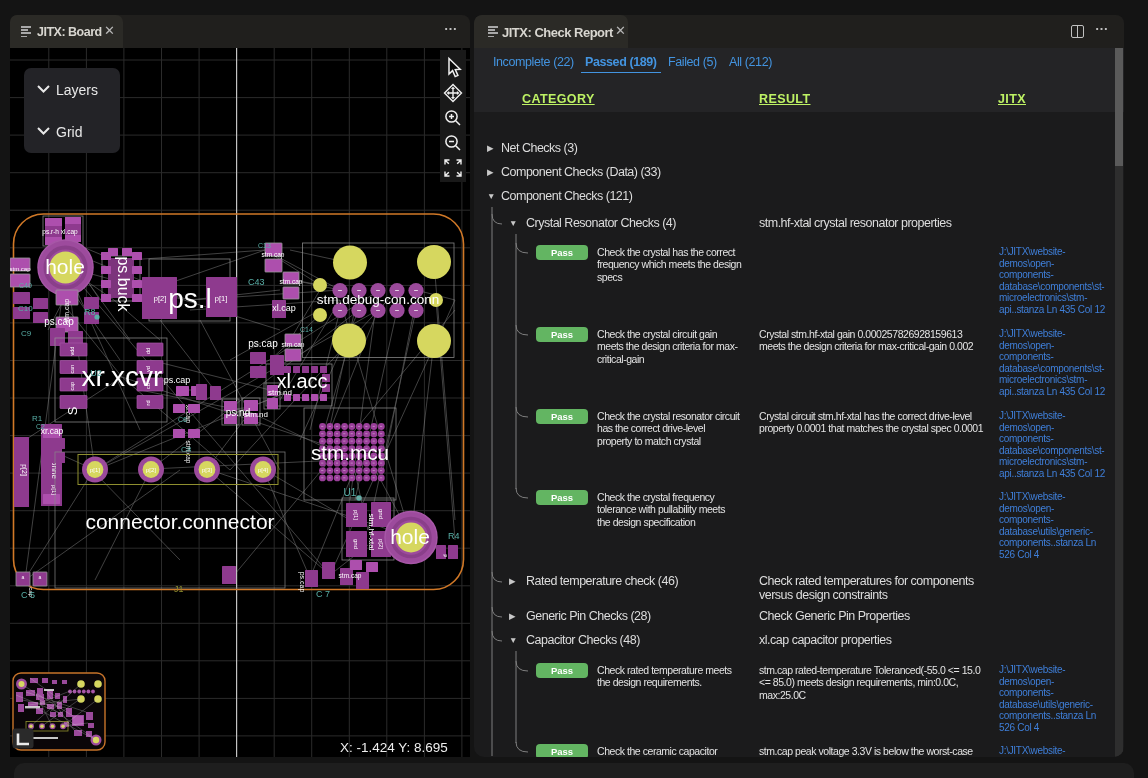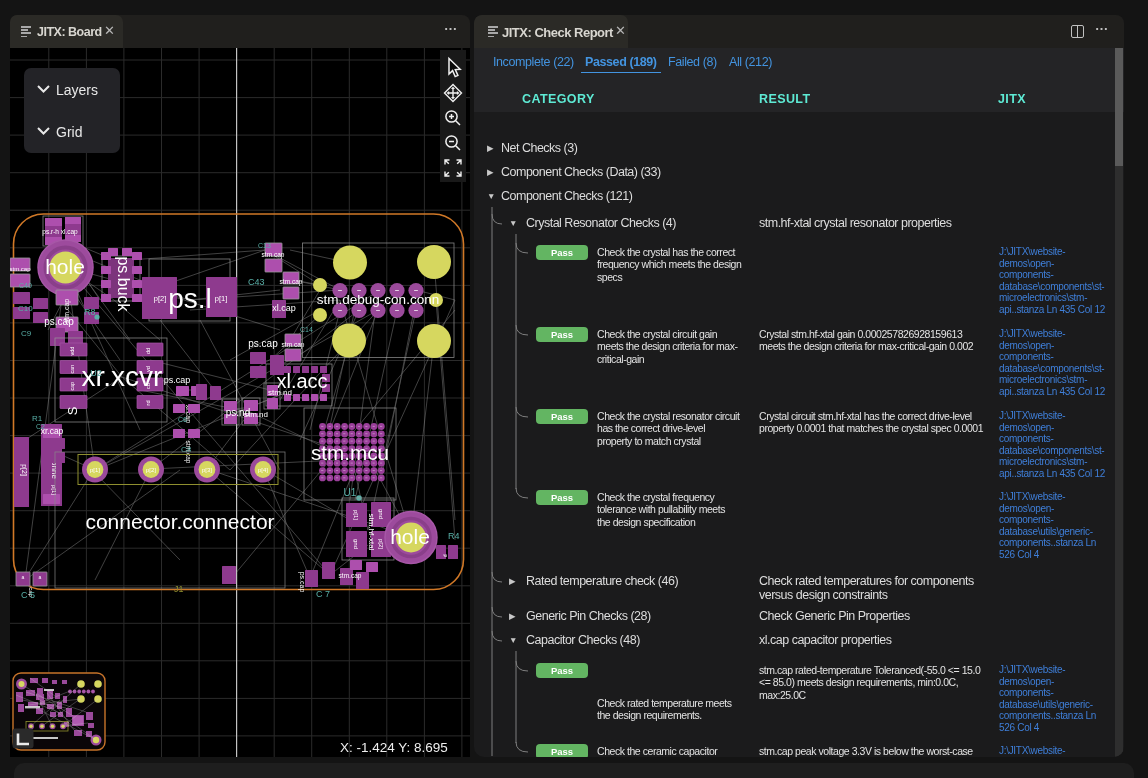--- a/index.html
+++ b/index.html
@@ -10,21 +10,21 @@
 #rp { left:474px; width:650px; height:742px; border-radius:8px 8px 10px 10px; background:#1b1b1c; overflow:hidden; }
 .tabbar { position:absolute; left:0; top:0; width:100%; height:33px; background:#201f1d; border-radius:8px 8px 0 0; }
 .tab { position:absolute; top:0; height:33px; background:#2b2a26; border-radius:7px 7px 0 0; }
 .tabtitle { position:absolute; top:10px; font-size:12.5px; letter-spacing:-0.5px; color:#d8d6d0; white-space:nowrap;font-weight:bold; }
 .tclose { position:absolute; top:8px; font-size:13px; color:#b8b8b8; }
 .ticon { position:absolute; top:11px; }
 .ticon div { height:1.6px; background:#a8a8a8; margin-bottom:1.6px; }
 .dots { position:absolute; font-size:13px; color:#c0c0c0; letter-spacing:1px; font-weight:bold; }
 #rheader { position:absolute; left:0; top:33px; width:650px; height:64px; background:#242426; }
 .ftab { position:absolute; top:40px; font-size:12.5px; letter-spacing:-0.4px; color:#4394e0; }
-.hcol { position:absolute; top:77px; font-size:12.5px; font-weight:bold; color:#5eead4; letter-spacing:0.4px; }
+.hcol { position:absolute; top:77px; font-size:12.5px; font-weight:bold; color:#bef264; letter-spacing:0.4px;text-decoration:underline; }
 .tri { position:absolute; font-size:8.5px; color:#c8c8c8; }
 .glabel { position:absolute; font-size:12.5px; letter-spacing:-0.5px; color:#dddddd; white-space:nowrap; line-height:13.5px; }
 .pass { position:absolute; width:52px; height:15px; background:#63b562; border-radius:4px;
   color:#fff; font-size:9.5px; font-weight:bold; text-align:center; line-height:15px; }
 .desc { position:absolute; font-size:10.5px; letter-spacing:-0.45px; color:#e3e3e3; line-height:12.4px; white-space:nowrap; }
 .wl { position:absolute; font-size:10px; letter-spacing:-0.3px; color:#3f7fd9; white-space:nowrap; }
 #scroll { position:absolute; left:641px; top:33px; width:8px; height:709px; background:#2e2e2e; }
 #thumb { position:absolute; left:0; top:0; width:8px; height:118px; background:#5a5a5a; }
 .spliticon { position:absolute; width:13px; height:13px; border:1.3px solid #c0c0c0; border-radius:2px; }
 .spliticon div { position:absolute; left:5.2px; top:0; width:1.3px; height:100%; background:#c0c0c0; }
@@ -660,21 +660,21 @@
     <div class="tabtitle" style="left:28px;font-size:13px">JITX: Check Report</div>
     <div class="tclose" style="left:141px">✕</div>
     <div class="spliticon" style="left:597px;top:10px">
         <div></div>
       </div>
     <div class="dots" style="left:621px;top:6px">⋯</div>
   </div>
   <div id="rheader"></div>
   <div class="ftab" style="left:19px">Incomplete (22)</div>
   <div class="ftab" style="left:107px;font-weight:bold;padding:0 4px 3px 4px;border-bottom:1.5px solid #4394e0">Passed (189)</div>
-  <div class="ftab" style="left:194px">Failed (8)</div>
+  <div class="ftab" style="left:194px">Failed (5)</div>
   <div class="ftab" style="left:255px">All (212)</div>
   <div class="hcol" style="left:48px">CATEGORY</div>
   <div class="hcol" style="left:285px">RESULT</div>
   <div class="hcol" style="left:524px">JITX</div>
   <div id="rows">
       <div style="position:absolute;left:-474px;top:-15px;width:1148px;height:778px;pointer-events:none">
         <div class="tri" style="left:487px;top:143px">▶</div>
         <div class="glabel" style="left:501px;top:142px">Net Checks (3)</div>
         <div class="tri" style="left:487px;top:167px">▶</div>
         <div class="glabel" style="left:501px;top:166px">Component Checks (Data) (33)</div>
@@ -720,21 +720,21 @@
         <div class="tri" style="left:509px;top:576px">▶</div>
         <div class="glabel" style="left:526px;top:575px">Rated temperature check (46)</div>
         <div class="glabel" style="left:759px;top:575px">Check rated temperatures for components<br>versus design constraints</div>
         <div class="tri" style="left:509px;top:611px">▶</div>
         <div class="glabel" style="left:526px;top:610px">Generic Pin Checks (28)</div>
         <div class="glabel" style="left:759px;top:610px">Check Generic Pin Properties</div>
         <div class="tri" style="left:509px;top:635px">▼</div>
         <div class="glabel" style="left:526px;top:634px">Capacitor Checks (48)</div>
         <div class="glabel" style="left:759px;top:634px">xl.cap capacitor properties</div>
         <div class="pass" style="left:536px;top:663px">Pass</div>
-        <div class="desc" style="left:597px;top:697px">Check rated temperature meets<br>the design requirements.</div>
+        <div class="desc" style="left:597px;top:664px">Check rated temperature meets<br>the design requirements.</div>
         <div class="desc" style="left:759px;top:664px">stm.cap rated-temperature Toleranced(-55.0 &lt;= 15.0<br>&lt;= 85.0) meets design requirements, min:0.0C,<br>max:25.0C</div>
         <div class="wl" style="left:999px;top:664.0px">J:\JITX\website-</div>
         <div class="wl" style="left:999px;top:675.6px">demos\open-</div>
         <div class="wl" style="left:999px;top:687.2px">components-</div>
         <div class="wl" style="left:999px;top:698.8px">database\utils\generic-</div>
         <div class="wl" style="left:999px;top:710.4px">components..stanza Ln</div>
         <div class="wl" style="left:999px;top:722.0px">526 Col 4</div>
         <div class="pass" style="left:536px;top:744px">Pass</div>
         <div class="desc" style="left:597px;top:745px">Check the ceramic capacitor</div>
         <div class="desc" style="left:759px;top:745px">stm.cap peak voltage 3.3V is below the worst-case</div>

